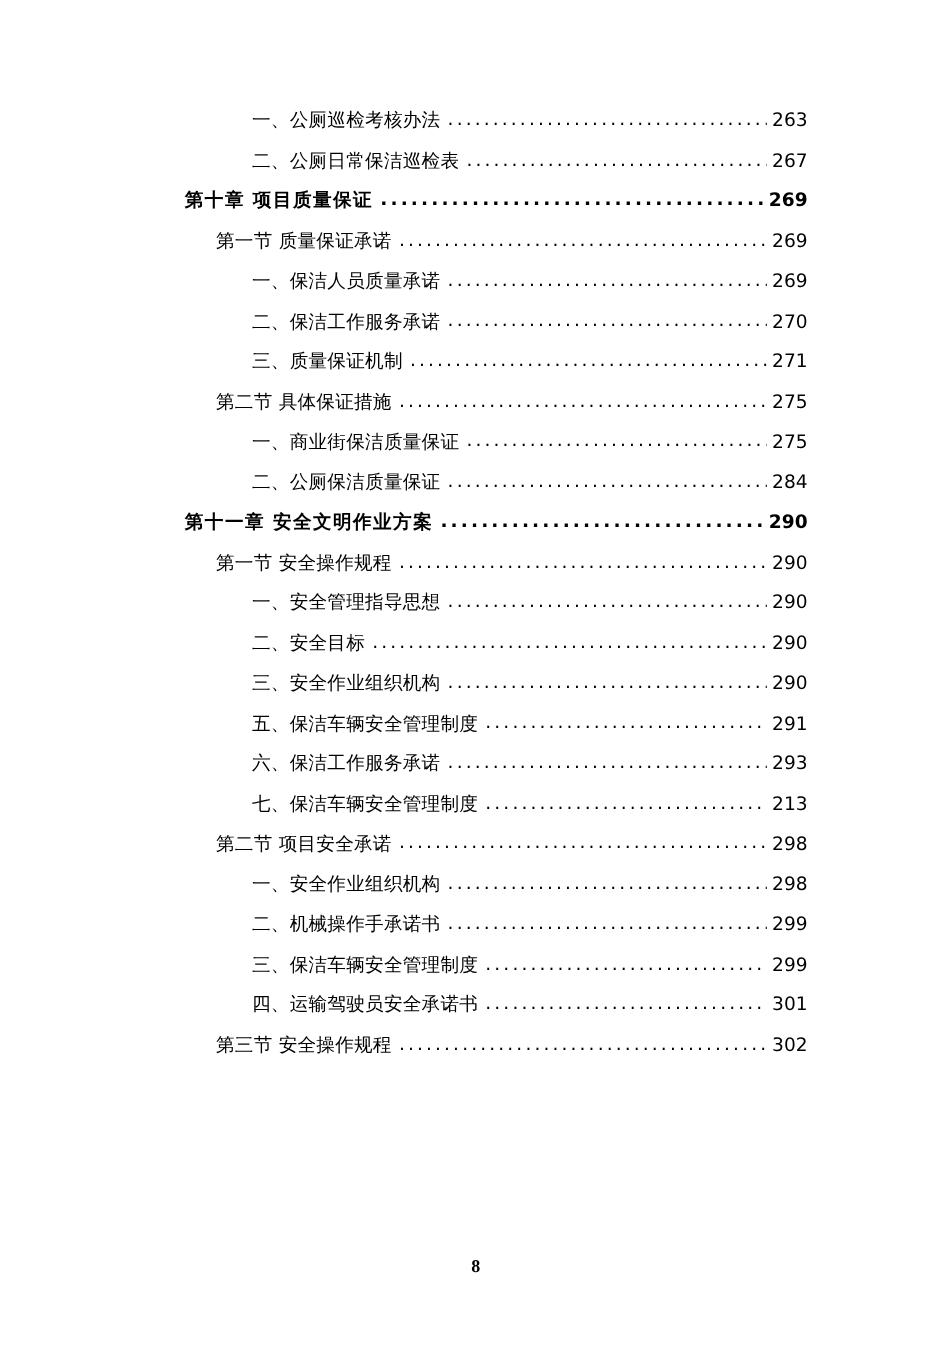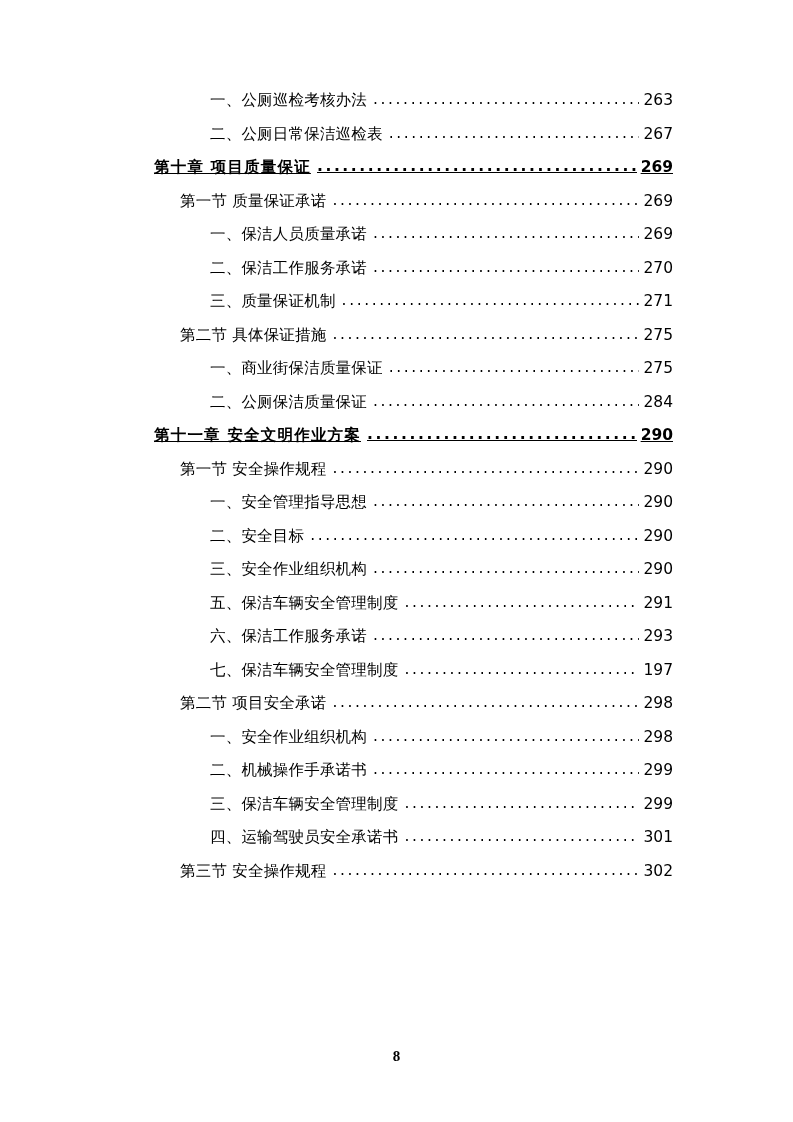--- a/index.html
+++ b/index.html
@@ -48,21 +48,21 @@
     color: #000;
     line-height: 1;
   }
   .toc-entry .page-num {
     flex: 0 0 auto;
     text-align: right;
     min-width: 30px;
   }
 
   
-  .lvl-chapter { padding-left: 0px; font-weight: bold; text-decoration: underline; }
+  .lvl-chapter { padding-left: 0px; font-weight: bold; }
   .lvl-chapter .title { letter-spacing: 1.2px; }
   .lvl-section { padding-left: 26px; }
   .lvl-item    { padding-left: 56px; }
 
   .footer-page {
     position: absolute;
     left: 0;
     right: 0;
     bottom: 57px;
     text-align: center;
@@ -157,21 +157,21 @@
         <span class="page-num">291</span>
       </div>
       <div class="toc-entry lvl-item">
         <span class="title">六、保洁工作服务承诺</span>
         <span class="leader">...........................................................</span>
         <span class="page-num">293</span>
       </div>
       <div class="toc-entry lvl-item">
         <span class="title">七、保洁车辆安全管理制度</span>
         <span class="leader">...........................................................</span>
-        <span class="page-num">197</span>
+        <span class="page-num">213</span>
       </div>
       <div class="toc-entry lvl-section">
         <span class="title">第二节  项目安全承诺</span>
         <span class="leader">...........................................................</span>
         <span class="page-num">298</span>
       </div>
       <div class="toc-entry lvl-item">
         <span class="title">一、安全作业组织机构</span>
         <span class="leader">...........................................................</span>
         <span class="page-num">298</span>

